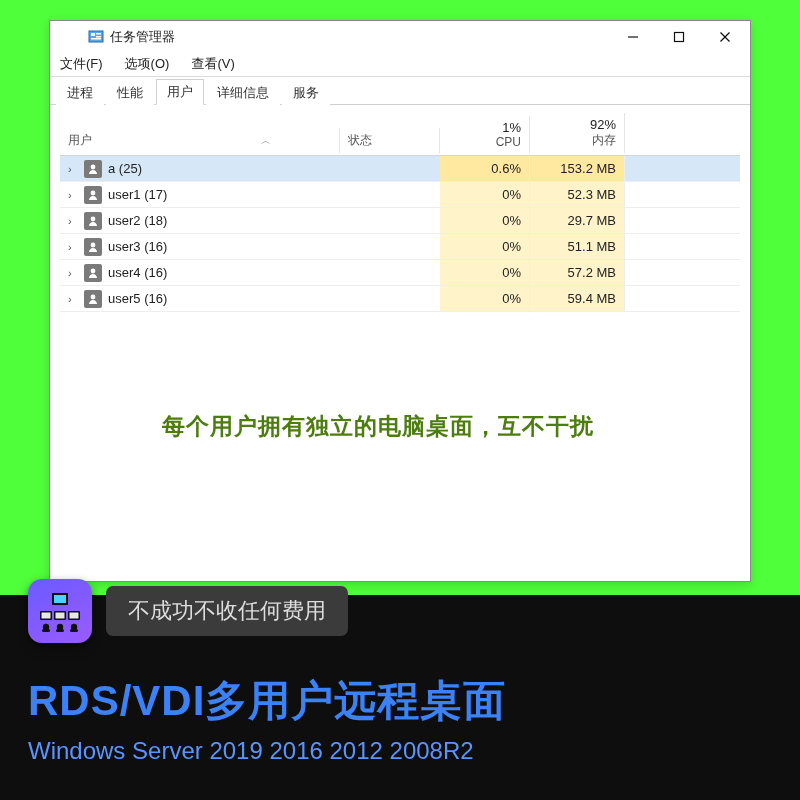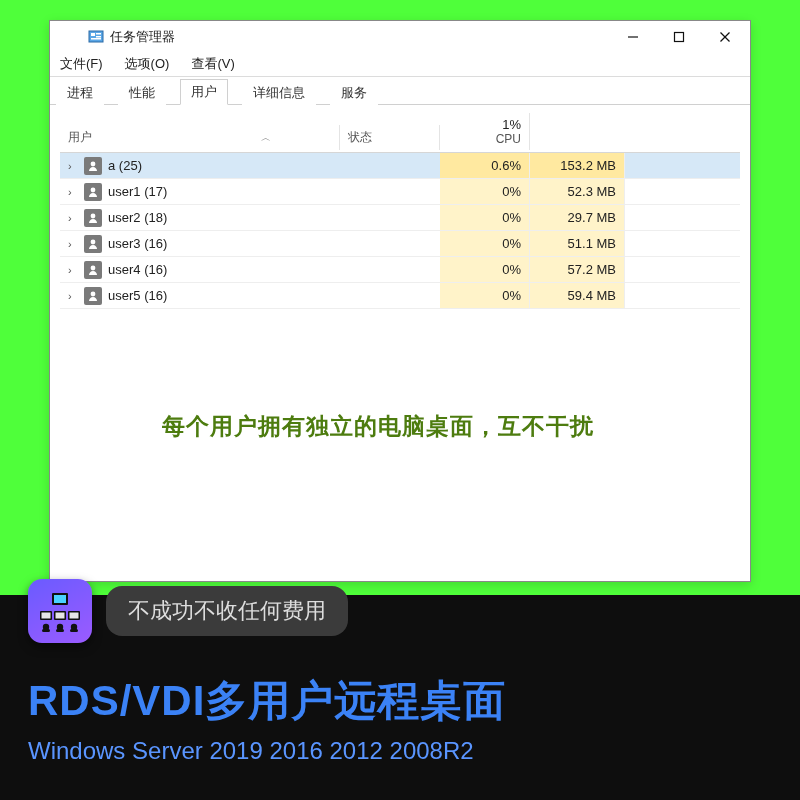--- a/index.html
+++ b/index.html
@@ -36,21 +36,21 @@
   }
   .win-btn svg { width: 12px; height: 12px; }
   .menubar {
     height: 24px; display: flex; align-items: flex-start;
     padding: 0 6px; font-size: 13px; color: #222; gap: 14px;
     border-bottom: 1px solid #dcdcdc;
   }
   .menu-item { padding: 2px 4px; cursor: default; }
   .tabs {
     display: flex; align-items: flex-end;
-    padding: 4px 6px 0 6px; gap: 14px;
+    padding: 4px 6px 0 6px; gap: 2px;
     font-size: 13px;
     border-bottom: 1px solid #d0d0d0;
     background: #fff;
     height: 28px;
     text-align: right;
   }
   .tab {
     padding: 3px 10px;
     border: 1px solid transparent;
     border-bottom: none;
@@ -126,21 +126,21 @@
     background: linear-gradient(150deg,#6a5bff 0%,#9b5bff 100%);
     margin-right: 14px;
     display: flex; align-items: center; justify-content: center;
     box-shadow: 0 4px 10px rgba(0,0,0,.5);
     position: relative; top: -30px;
   }
   .badge-icon svg { width: 44px; height: 44px; }
   .badge-text {
     background: #3b3b3b; color: #ddd;
     font-size: 22px; padding: 10px 22px;
-    border-radius: 16px;
+    border-radius: 7px;
     position: relative; top: -30px;
   }
   .big {
     color: #3b82f6; font-size: 42px; font-weight: 800;
     letter-spacing: 1px; margin-top: -14px;
   }
   .sub {
     color: #5a95ff; font-size: 24px; margin-top: 8px;
     font-weight: 500;
   }
@@ -198,20 +198,24 @@
   <div class="content">
     <div class="grid-head">
       <div class="col-head user">
         <span>用户</span>
         <span class="sort-arrow">︿</span>
       </div>
       <div class="col-head">状态</div>
       <div class="col-head num">
         <span class="pct">1%</span>
         <span>CPU</span>
+      </div>
+      <div class="col-head num">
+        <span class="pct">92%</span>
+        <span>内存</span>
       </div>
     </div>
 
     <div class="rows" id="rows-container">
         <div class="row selected">
           <div class="cell user">
             <span class="expand">›</span>
             <span class="uicon">
               <svg viewBox="0 0 12 12">
                 <circle cx="6" cy="4" r="2.4" fill="#fff"></circle>

